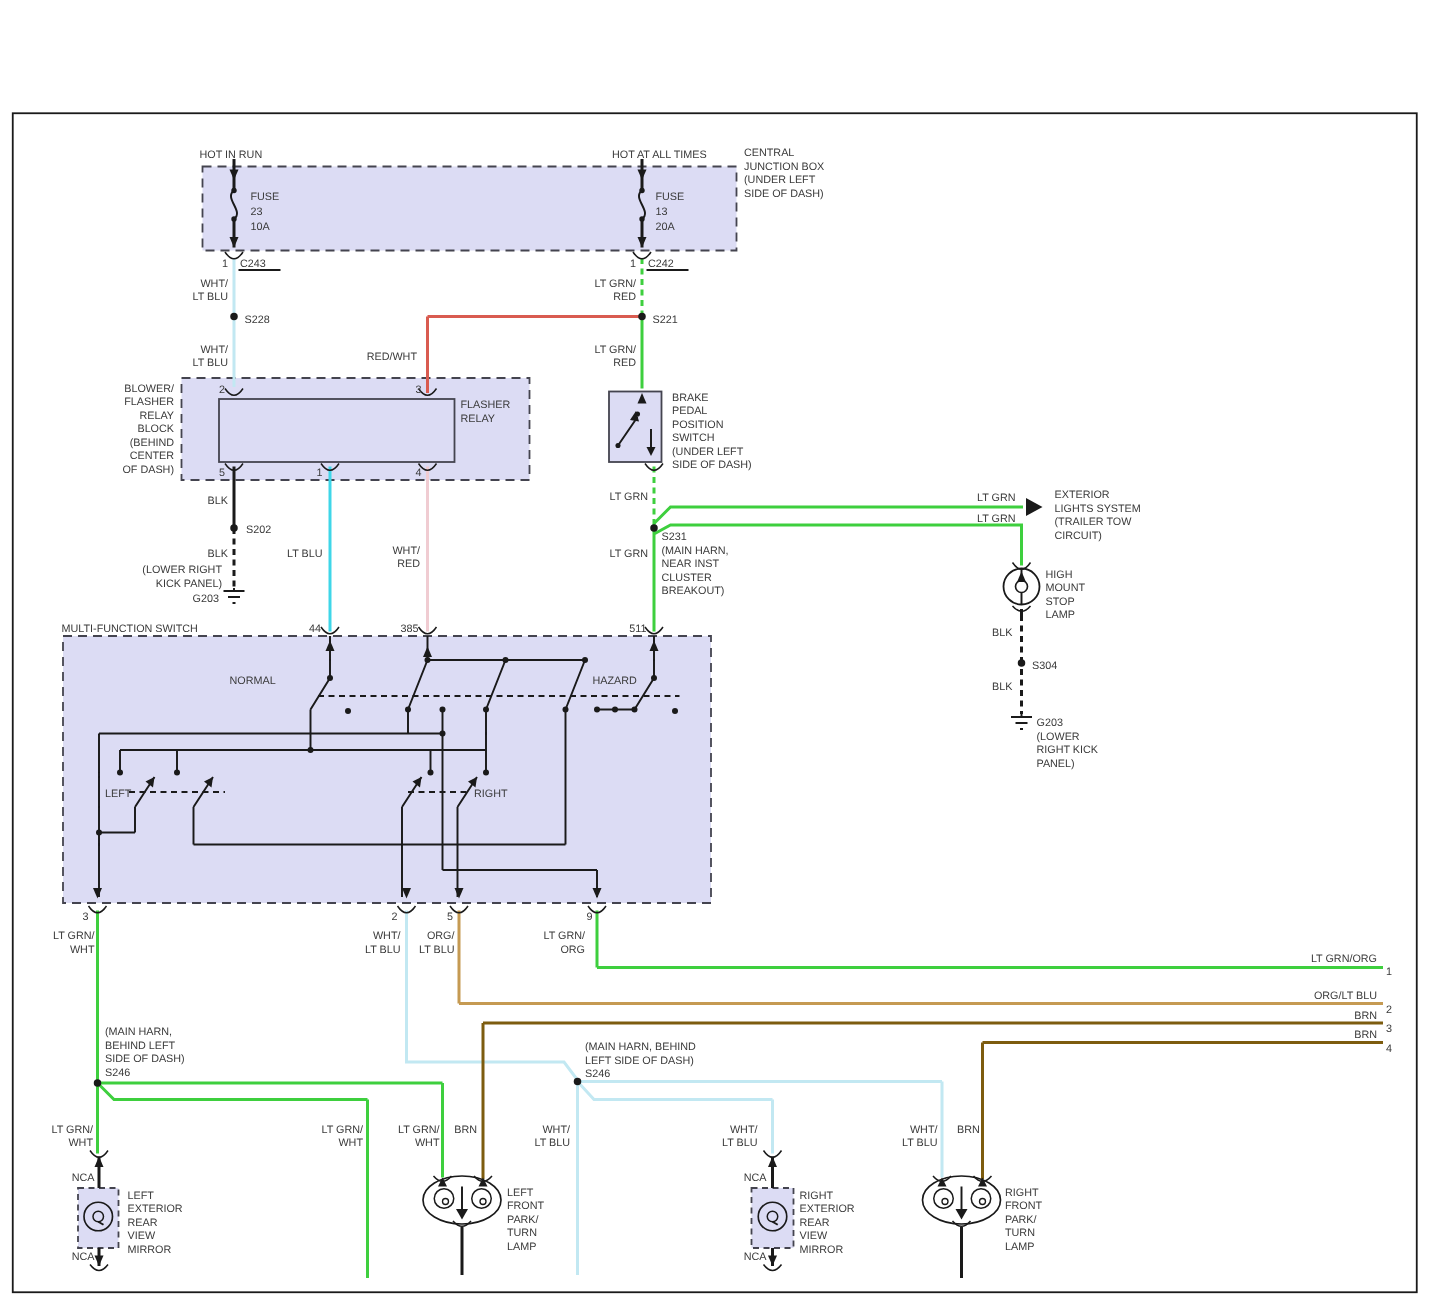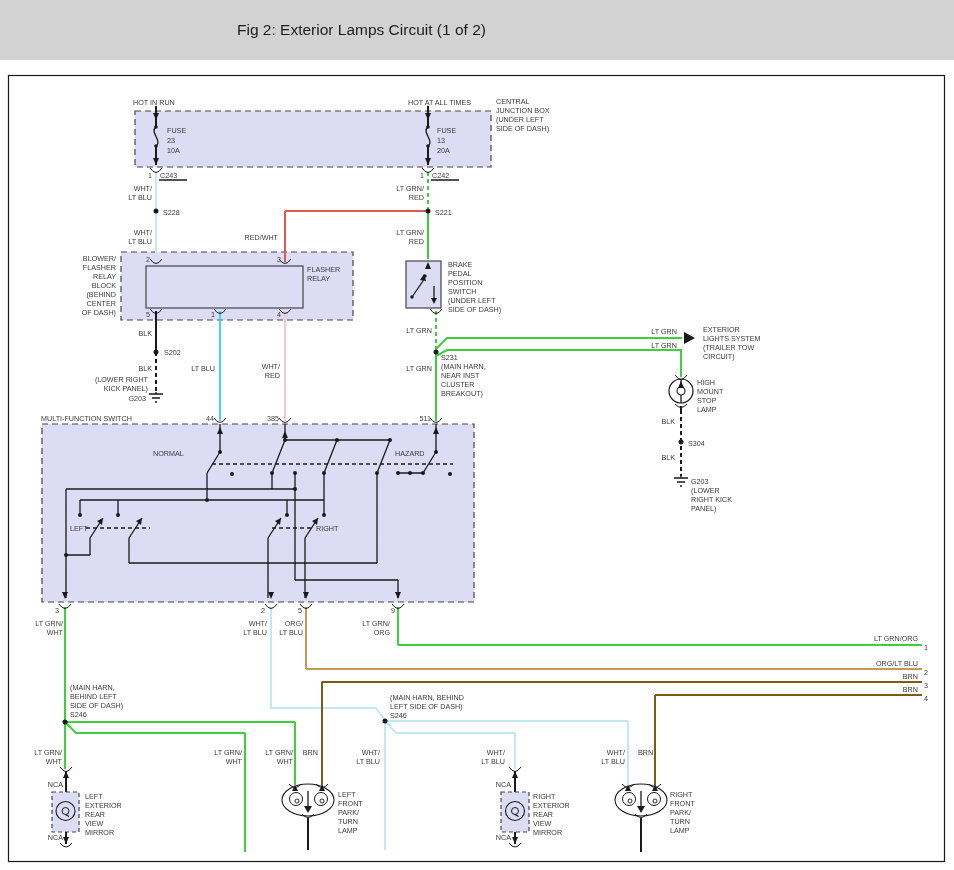--- a/index.html
+++ b/index.html
@@ -16,23 +16,20 @@
   .wire{fill:none;stroke-width:2;}
   .thin{fill:none;stroke:#1a1a1a;stroke-width:1.3;}
   .arc{fill:none;stroke:#1a1a1a;stroke-width:1;}
   .dot{fill:#1a1a1a;}
   .arr{fill:#1a1a1a;stroke:none;}
 </style>
 </head>
 <body>
 
 <div id="page">
-  <div id="hdr">
-    <span class="ttl">Fig 2: Exterior Lamps Circuit (1 of 2)</span>
-  </div>
 
   <svg width="954" height="870" viewBox="0 0 954 870">
 
     <rect x="8.5" y="75.5" width="936" height="786" fill="#ffffff" stroke="#1a1a1a" stroke-width="1.2"></rect>
 
     <g>
       <rect class="bx dsh" x="135" y="111" width="356" height="56"></rect>
     </g>
     <g>
       <rect class="bx dsh" x="121" y="252" width="232" height="68"></rect>

